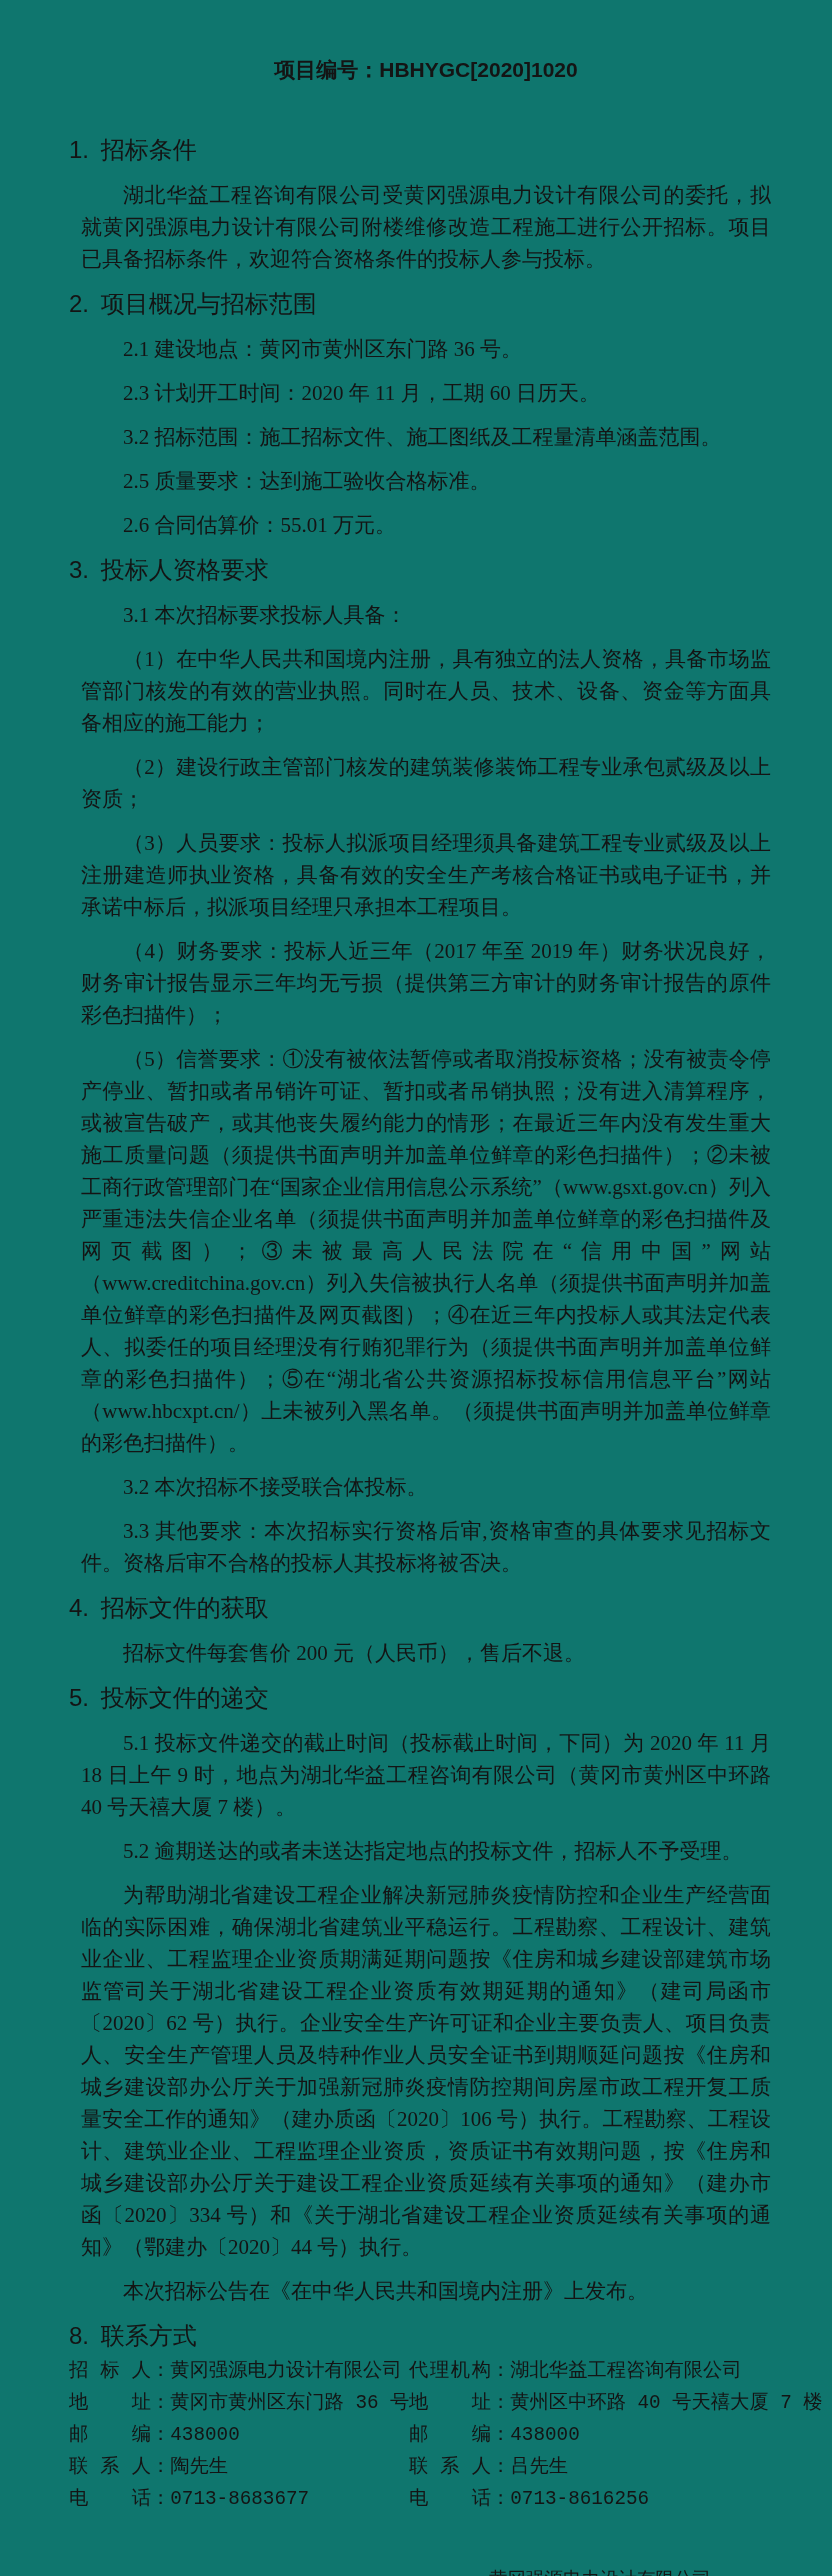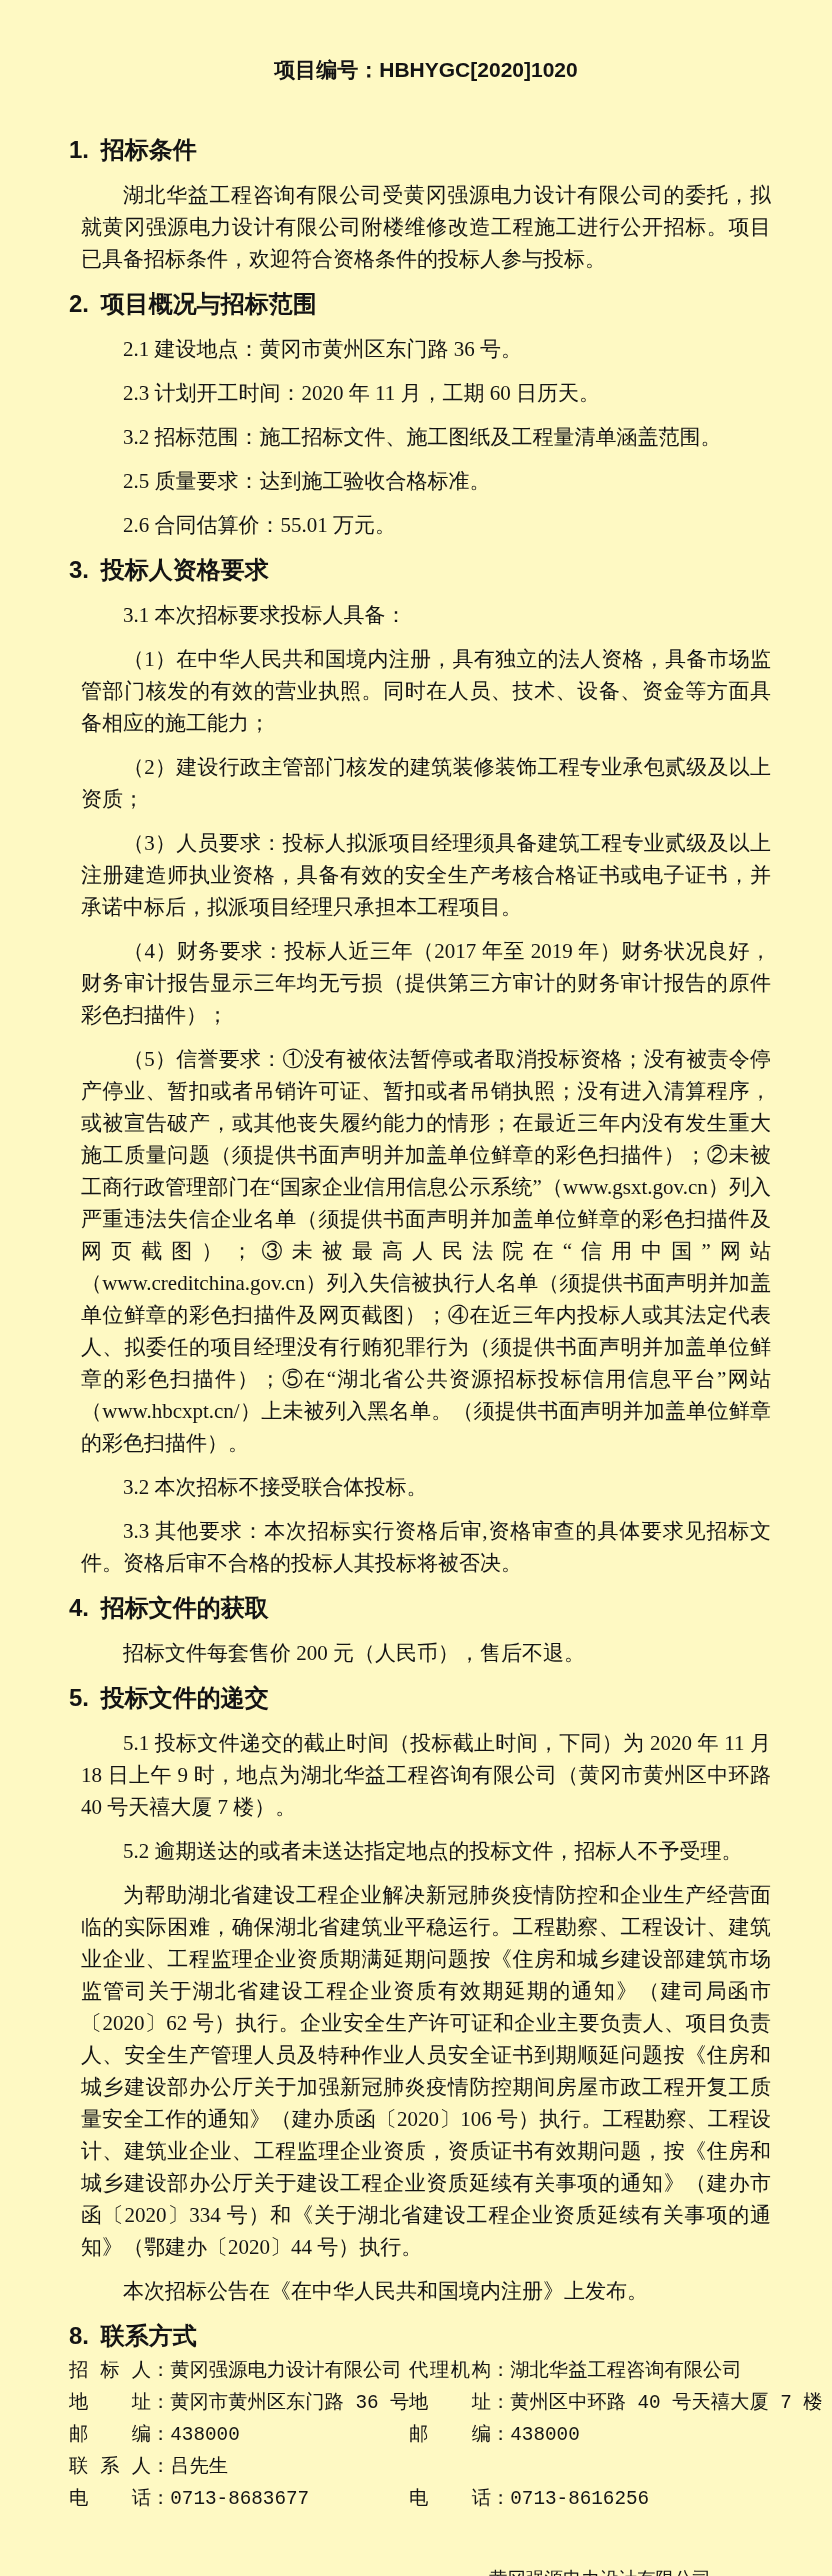--- a/index.html
+++ b/index.html
@@ -2,39 +2,39 @@
 <html style="font-size:13.4px"><head>
 <meta charset="utf-8">
 <style>
   html,body { margin:0; padding:0; background:#ffffff; }
   .page {
     position: relative;
     width: 832px;
     height: 2576px;
     box-sizing: border-box;
     margin: 0 auto;
-    background: #fef9c3;
+    background: #0f766e;
     padding: 54px 49px 0 69px;
     overflow: hidden;
     font-family: "Liberation Serif", "DejaVu Serif", serif;
     font-size: 21px;
     line-height: 32px;
     color: #141414;
   }
   .doc-number {
     text-align: center;
     font-family: "Liberation Sans", "DejaVu Sans", sans-serif;
     font-weight: 700;
     font-size: 21px;
     line-height: 32px;
     margin-bottom: 47px;
   }
   .sec-heading {
     font-family: "Liberation Sans", "DejaVu Sans", sans-serif;
-    font-weight: 700;
+    font-weight: 400;
     font-size: 24px;
     line-height: 34px;
     margin: 0;
   }
   .sec-num { margin-right: 11.7px; }
   p.para {
     margin: 12px;
     text-indent: 2em;
     text-align: justify;
   }
@@ -96,20 +96,21 @@
         </div>
         <div class="contact-row">
           <div class="contact-cell left"><span class="clabel">地址</span><span class="colon">：</span><span class="cvalue">黄冈市黄州区东门路 36 号</span></div>
           <div class="contact-cell right"><span class="clabel">地址</span><span class="colon">：</span><span class="cvalue">黄州区中环路 40 号天禧大厦 7 楼</span></div>
         </div>
         <div class="contact-row">
           <div class="contact-cell left"><span class="clabel">邮编</span><span class="colon">：</span><span class="cvalue">438000</span></div>
           <div class="contact-cell right"><span class="clabel">邮编</span><span class="colon">：</span><span class="cvalue">438000</span></div>
         </div>
         <div class="contact-row">
+          <div class="contact-cell left"><span class="clabel">联系人</span><span class="colon">：</span><span class="cvalue">陶先生</span></div>
           <div class="contact-cell right"><span class="clabel">联系人</span><span class="colon">：</span><span class="cvalue">吕先生</span></div>
         </div>
         <div class="contact-row">
           <div class="contact-cell left"><span class="clabel">电话</span><span class="colon">：</span><span class="cvalue">0713-8683677</span></div>
           <div class="contact-cell right"><span class="clabel">电话</span><span class="colon">：</span><span class="cvalue">0713-8616256</span></div>
         </div>
       </div>
     </div>
   <div class="footer-block" id="doc-footer">
       <div class="footer-line">黄冈强源电力设计有限公司</div>

